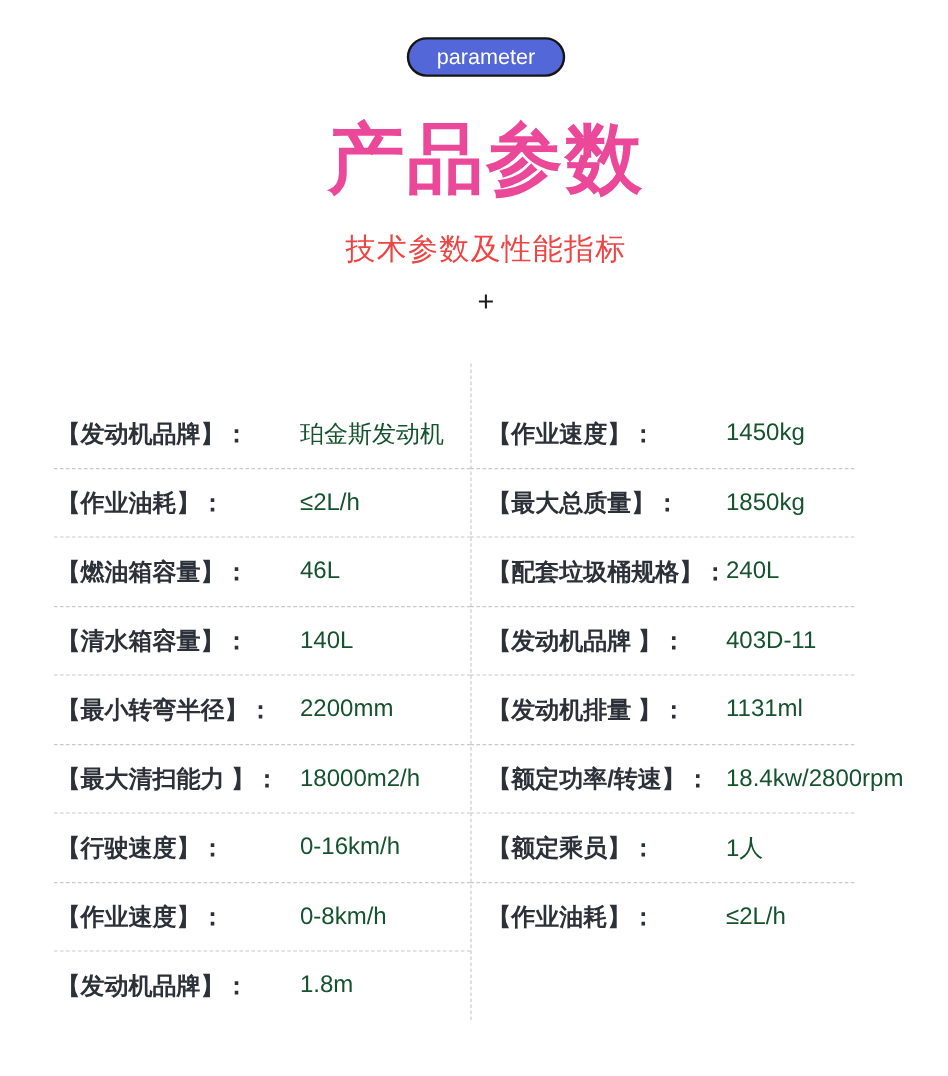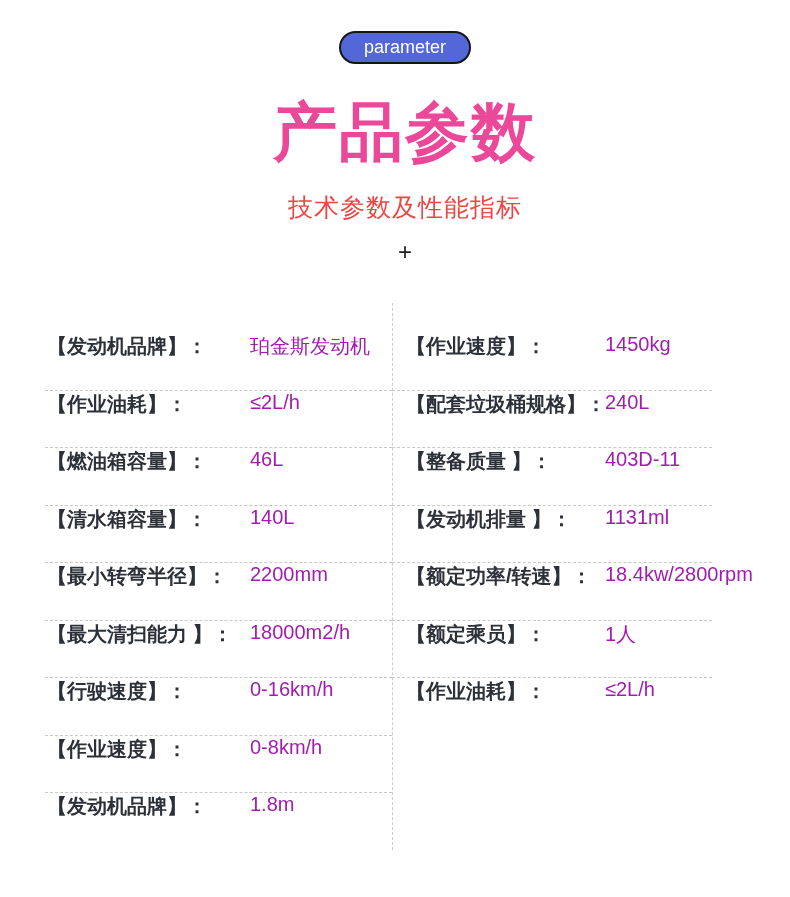--- a/index.html
+++ b/index.html
@@ -86,20 +86,21 @@
   }
   .spacer { height: 30px; }
   .cols { display: flex; }
   .col { box-sizing: border-box; }
   .col-left  { width: 347px; }
   .col-right { width: 353px; }
   .row {
     position: relative;
     height: 57.5px;
     display: flex;
+    align-items: center;
     box-sizing: border-box;
     white-space: nowrap;
   }
   .col-left  .row { padding-left: 2px; }
   .col-right .row { padding-left: 14px; }
   .row::after {
     content: "";
     position: absolute;
     left: 0;
     right: 0;
@@ -113,21 +114,21 @@
     width: 203px;
     flex-shrink: 0;
     font-size: 20px;
     font-weight: 700;
     color: #2c3038;
   }
   .col-right .plabel { width: 199px; }
   .pvalue {
     font-size: 20px;
     font-weight: 400;
-    color: #a21caf;
+    color: #14532d;
   }
 </style>
 </head>
 <body>
 
 <div class="page">
 
   <div class="badge">parameter</div>
 
   <div class="title">产品参数</div>
@@ -177,25 +178,29 @@
             <span class="plabel">【发动机品牌】：</span>
             <span class="pvalue">1.8m</span>
           </div>
         </div>
       <div class="col col-right" id="col-right">
           <div class="row">
             <span class="plabel">【作业速度】：</span>
             <span class="pvalue">1450kg</span>
           </div>
           <div class="row">
+            <span class="plabel">【最大总质量】：</span>
+            <span class="pvalue">1850kg</span>
+          </div>
+          <div class="row">
             <span class="plabel">【配套垃圾桶规格】：</span>
             <span class="pvalue">240L</span>
           </div>
           <div class="row">
-            <span class="plabel">【整备质量 】：</span>
+            <span class="plabel">【发动机品牌 】：</span>
             <span class="pvalue">403D-11</span>
           </div>
           <div class="row">
             <span class="plabel">【发动机排量 】：</span>
             <span class="pvalue">1131ml</span>
           </div>
           <div class="row">
             <span class="plabel">【额定功率/转速】：</span>
             <span class="pvalue">18.4kw/2800rpm</span>
           </div>

